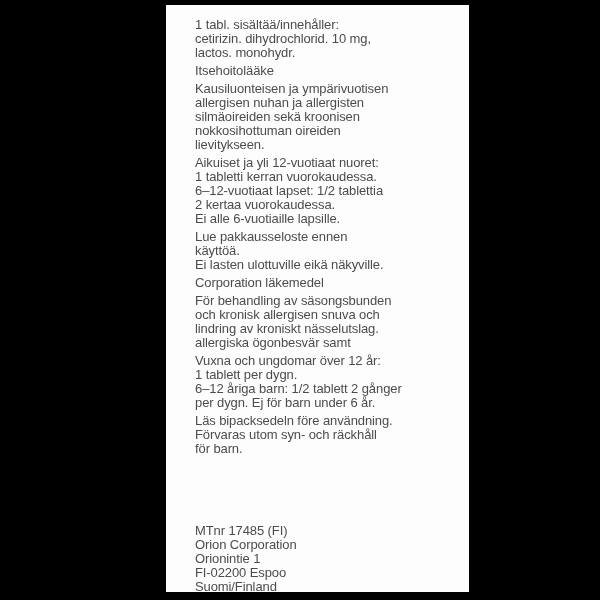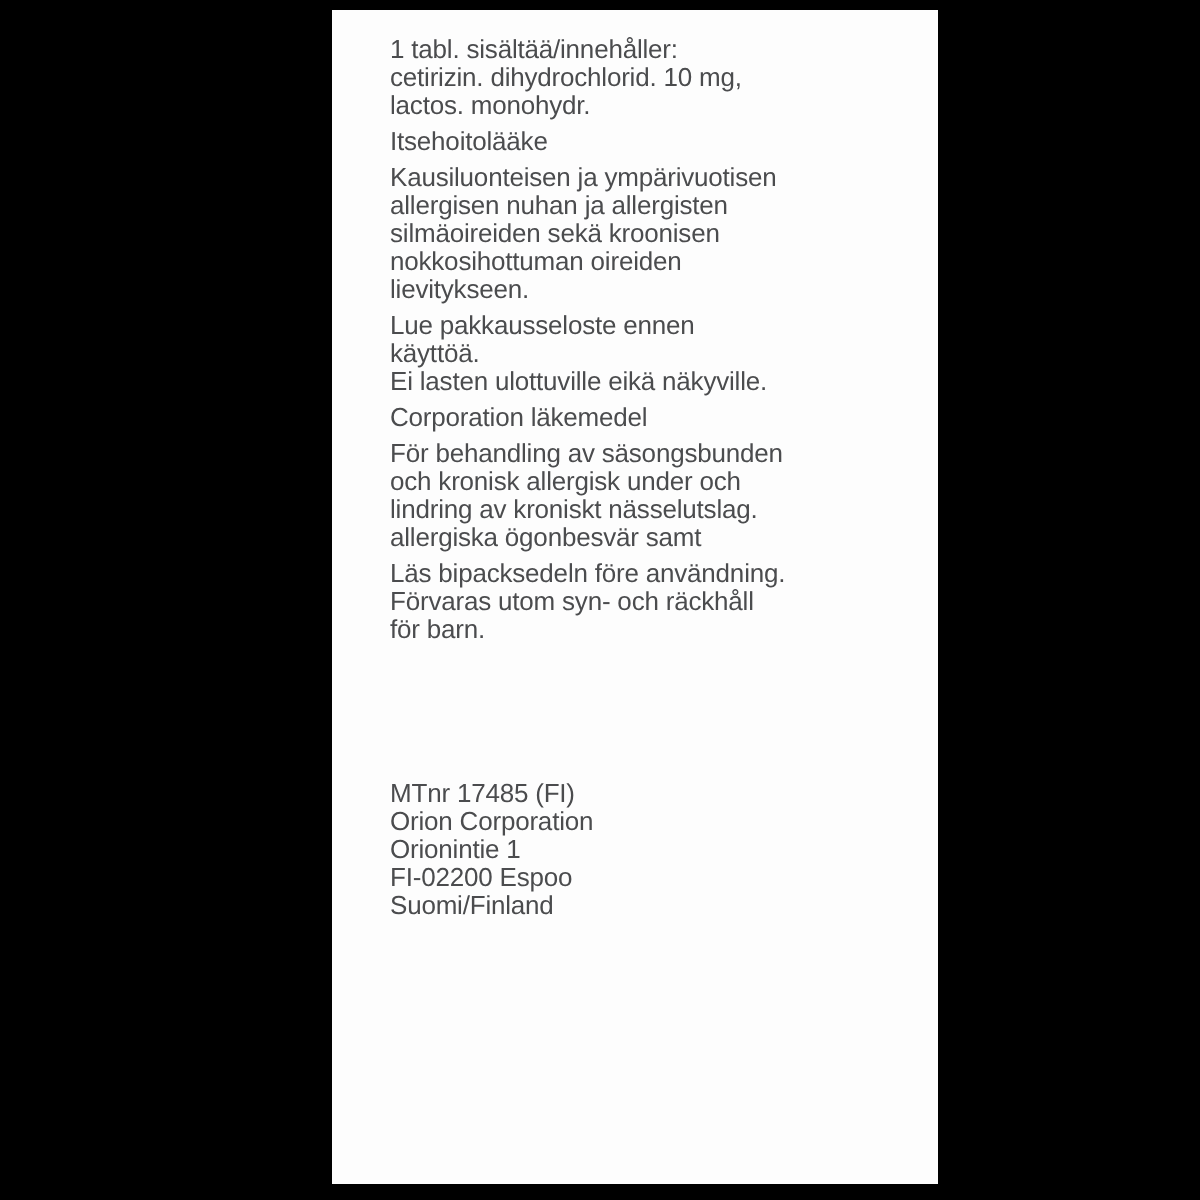--- a/index.html
+++ b/index.html
@@ -60,38 +60,51 @@
     </div>
 
     <div class="para">
       <div class="line">Kausiluonteisen ja ympärivuotisen</div>
       <div class="line">allergisen nuhan ja allergisten</div>
       <div class="line">silmäoireiden sekä kroonisen</div>
       <div class="line">nokkosihottuman oireiden</div>
       <div class="line">lievitykseen.</div>
     </div>
 
+    <div class="para">
+      <div class="line">Aikuiset ja yli 12-vuotiaat nuoret:</div>
+      <div class="line">1 tabletti kerran vuorokaudessa.</div>
+      <div class="line">6–12-vuotiaat lapset: 1/2 tablettia</div>
+      <div class="line">2 kertaa vuorokaudessa.</div>
+      <div class="line">Ei alle 6-vuotiaille lapsille.</div>
+    </div>
 
     <div class="para">
       <div class="line">Lue pakkausseloste ennen</div>
       <div class="line">käyttöä.</div>
       <div class="line">Ei lasten ulottuville eikä näkyville.</div>
     </div>
 
     <div class="para">
       <div class="line">Corporation läkemedel</div>
     </div>
 
     <div class="para">
       <div class="line">För behandling av säsongsbunden</div>
-      <div class="line">och kronisk allergisk under och</div>
+      <div class="line">och kronisk allergisen snuva och</div>
       <div class="line">lindring av kroniskt nässelutslag.</div>
       <div class="line">allergiska ögonbesvär samt</div>
     </div>
 
+    <div class="para">
+      <div class="line">Vuxna och ungdomar över 12 år:</div>
+      <div class="line">1 tablett per dygn.</div>
+      <div class="line">6–12 åriga barn: 1/2 tablett 2 gånger</div>
+      <div class="line">per dygn. Ej för barn under 6 år.</div>
+    </div>
 
     <div class="para">
       <div class="line">Läs bipacksedeln före användning.</div>
       <div class="line">Förvaras utom syn- och räckhåll</div>
       <div class="line">för barn.</div>
     </div>
 
     <div class="para para-address">
       <div class="line">MTnr 17485 (FI)</div>
       <div class="line">Orion Corporation</div>

